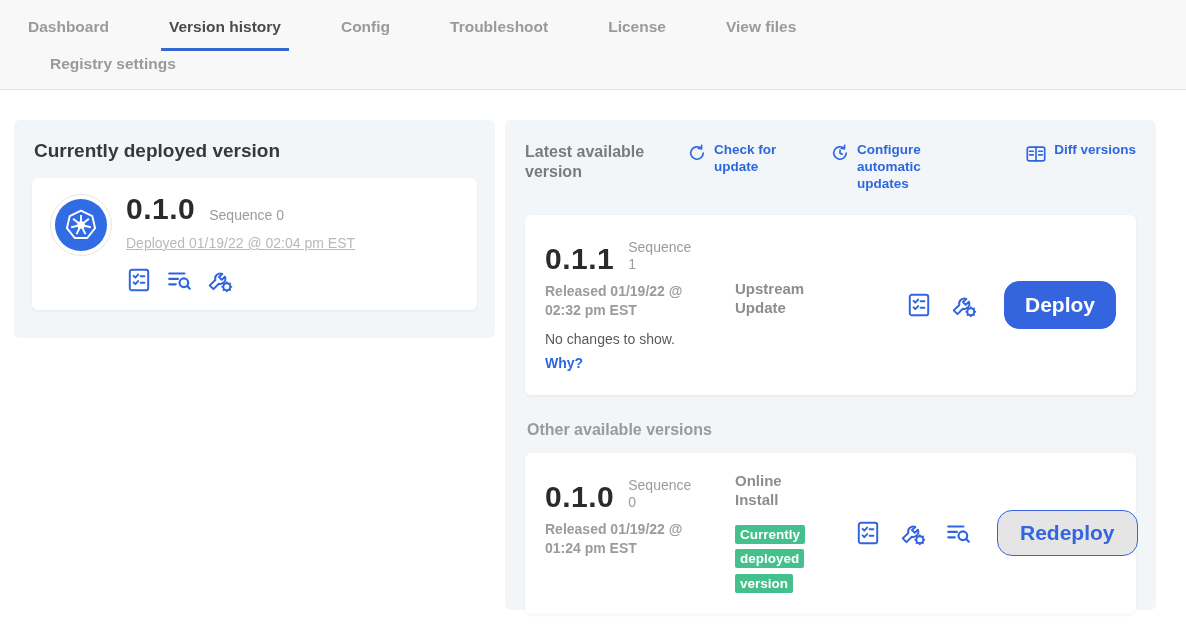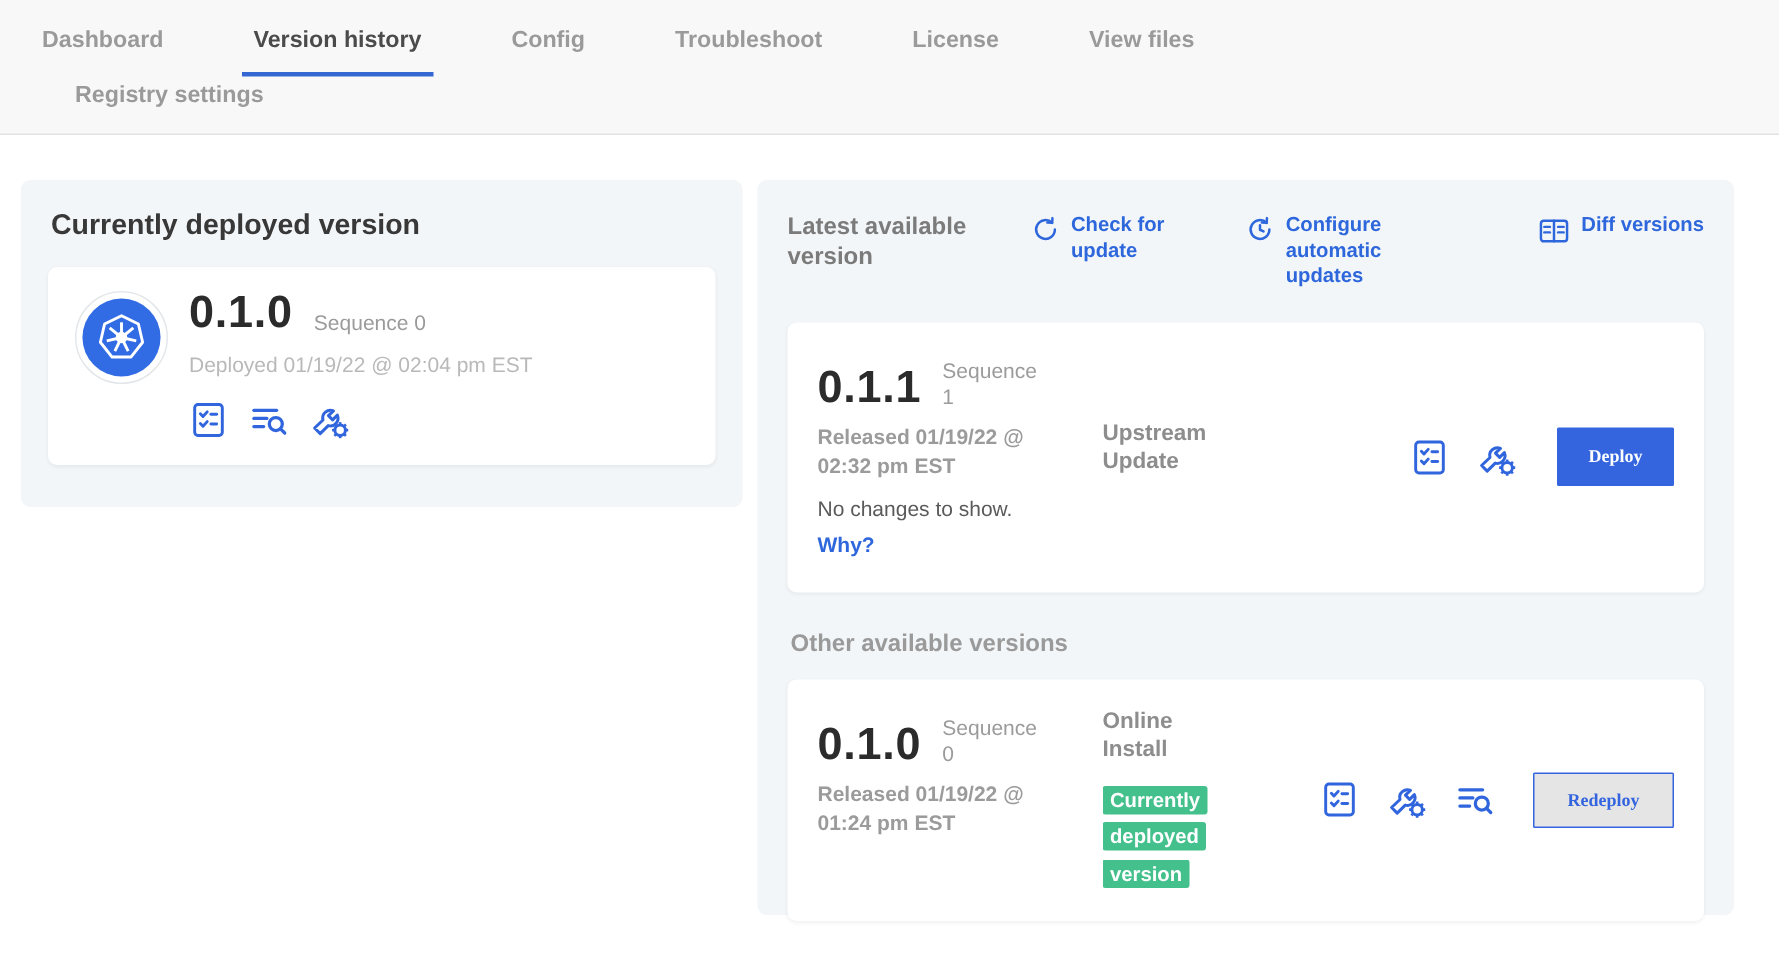--- a/index.html
+++ b/index.html
@@ -48,21 +48,21 @@
   }
   .k8s-avatar {
     width:62px; height:62px; border-radius:50%;
     border:1px solid #e4e7ea; padding:2px; background:#fff;
     display:flex; align-items:center; justify-content:center; flex:0 0 auto;
   }
   .version-row { display:flex; align-items:flex-end; }
   .version-num { font-size:30px; font-weight:700; color:#2b2b2b; line-height:1; letter-spacing:.5px; }
   .seq { font-size:14px; color:#9b9b9b; margin:6px 0 0 14px; line-height:1.25; }
   .seq.wrap { display:inline-block; width:64px; }
-  .deployed-text { margin-top:11px; font-size:14px; color:#b9b9b9; }
+  .deployed-text { margin-top:11px; font-size:14px; color:#b9b9b9;text-decoration:underline; }
   .icon-row { margin-top:15px; display:flex; gap:14px; align-items:center; color:#3065dd; }
   .icon-row svg { display:block; }
 
   
   .right-header { display:flex; align-items:flex-start; }
   .right-header h2 {
     width:138px; font-size:16px; font-weight:700; color:#7b7b7b; line-height:1.25; margin-top:2px;
   }
   .header-actions { display:flex; flex:1; justify-content:space-between; margin:2px 0 0 24px; }
   .action-link {
@@ -91,21 +91,21 @@
   .badge-wrap { width:72px; margin-top:12px; line-height:1.65; }
   .badge {
     background:#44c08c; color:#ffffff; font-size:13.5px; font-weight:700;
     padding:2px 5px; border-radius:2px;
     -webkit-box-decoration-break:clone; box-decoration-break:clone;
   }
   .vc-actions { margin-left:auto; display:flex; align-items:center; gap:18px; color:#3065dd; }
   .vc-actions svg { display:block; }
 
   .btn {
-    font-family:Liberation Serif, serif; font-size:12px; font-weight:700; border-radius:1px;
+    font-family:Liberation Sans, sans-serif; font-size:21px; font-weight:700; border-radius:15px;
     padding:11px 20px; margin-left:8px;
   }
   .btn-primary { background:#3465de; border:1px solid #3465de; color:#ffffff; }
   .btn-outline { background:#e5e5e5; border:1.5px solid #3465de; color:#3465de; padding:10px 22px; }
 
   .other-title { margin:26px 0 0 2px; font-size:16px; font-weight:700; color:#9a9a9a; }
 </style>
 </head>
 <body>
 

